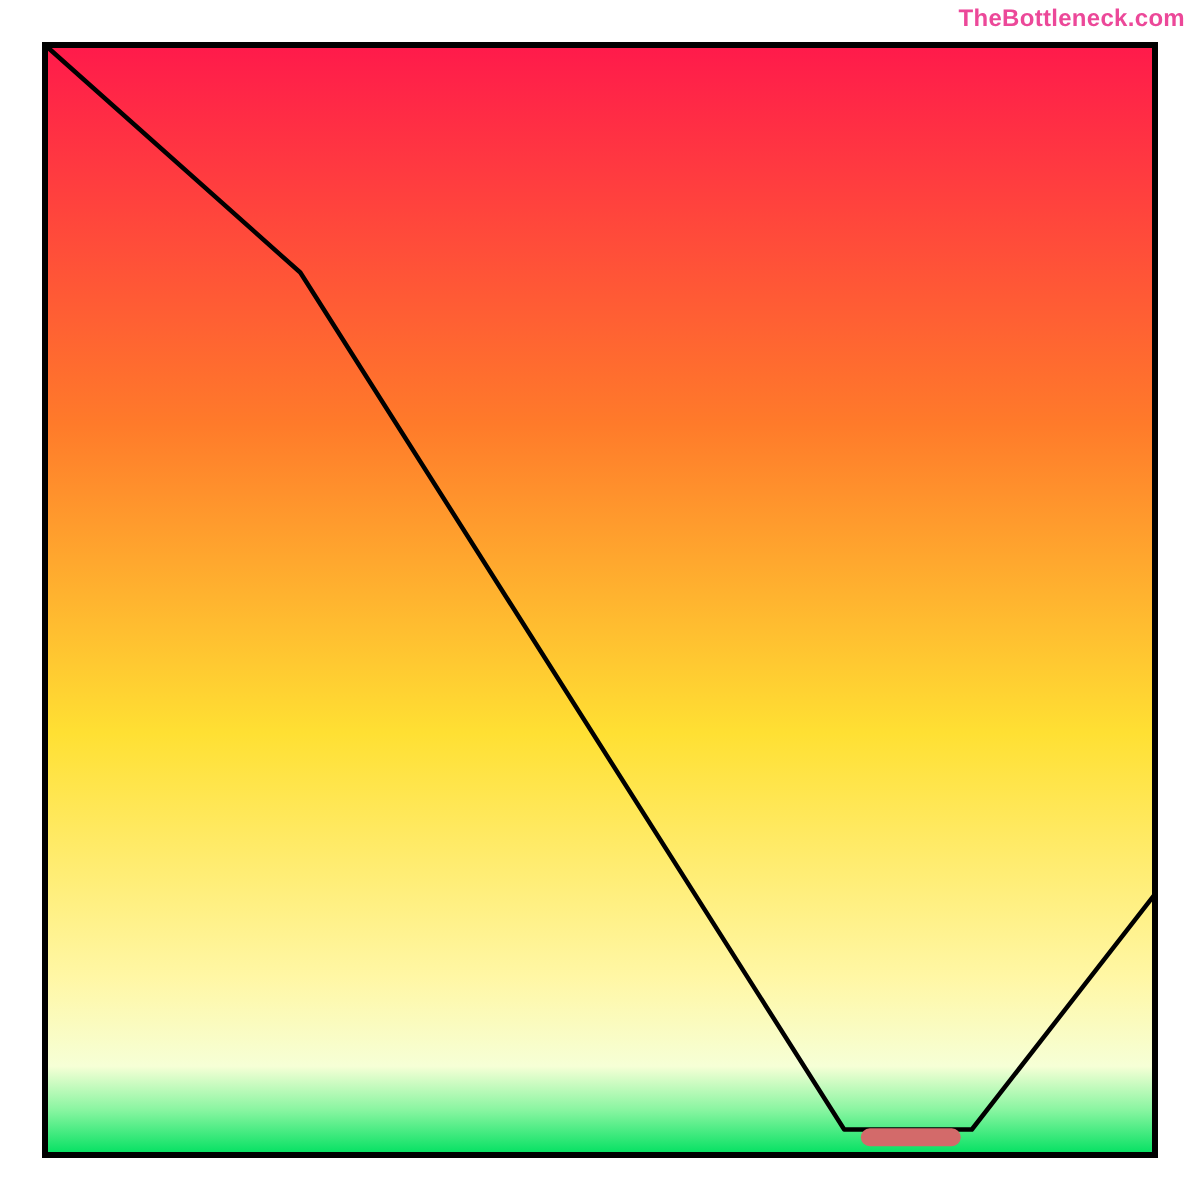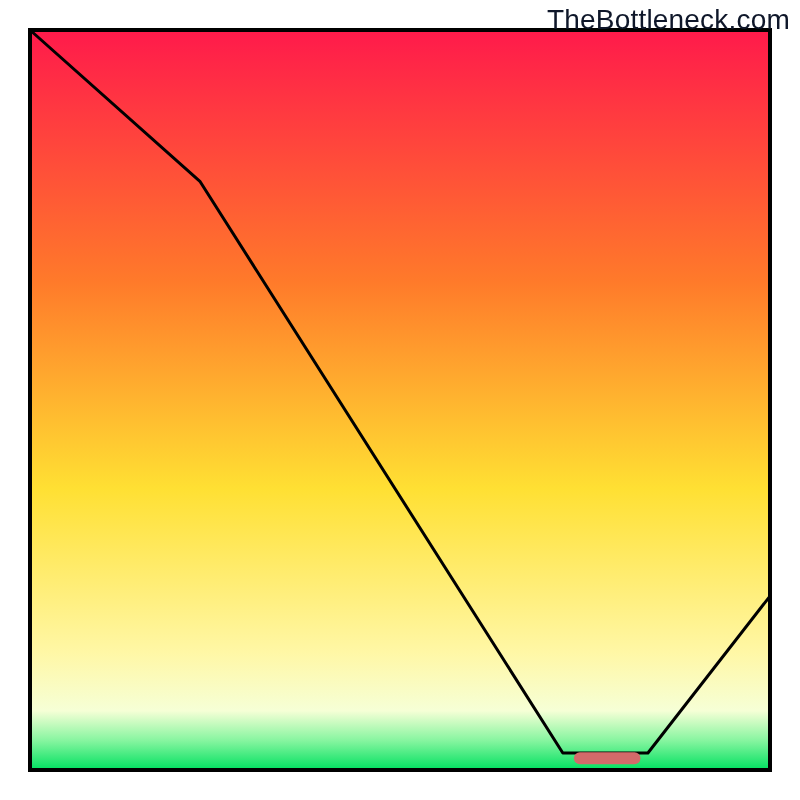--- a/index.html
+++ b/index.html
@@ -13,23 +13,23 @@
   }
   .chart-container {
     position: relative;
     width: 800px;
     height: 800px;
   }
   .watermark {
     position: absolute;
     top: 4px;
     right: 10px;
-    font-size: 28px;
-    font-weight: 400;
-    color: #0f172a;
+    font-size: 16px;
+    font-weight: 700;
+    color: #ec4899;
     letter-spacing: 0.2px;
     z-index: 5;
   }
   svg.plot {
     position: absolute;
     top: 0;
     left: 0;
   }
 </style>
 </head>

